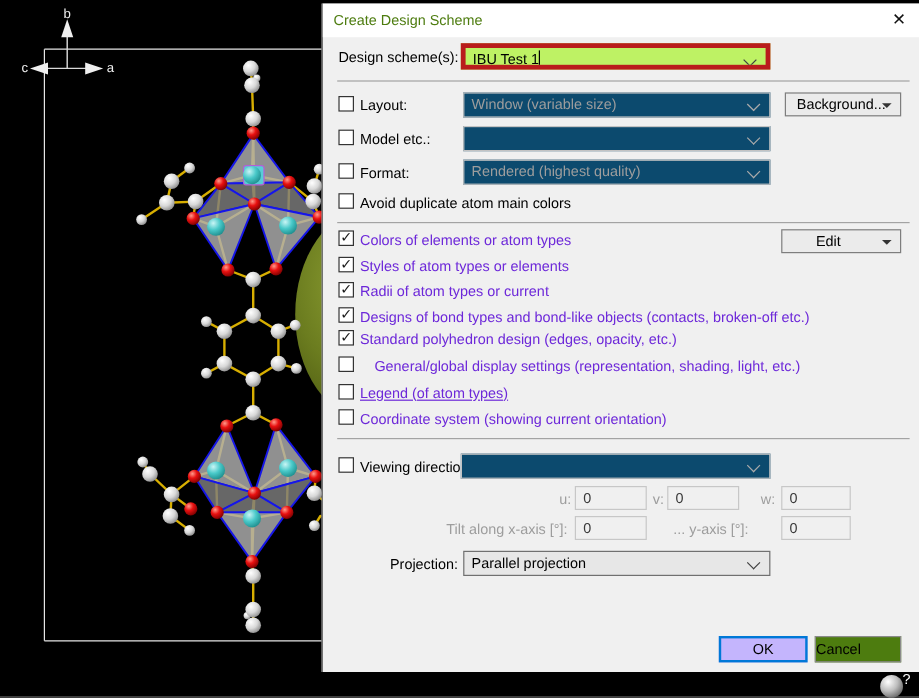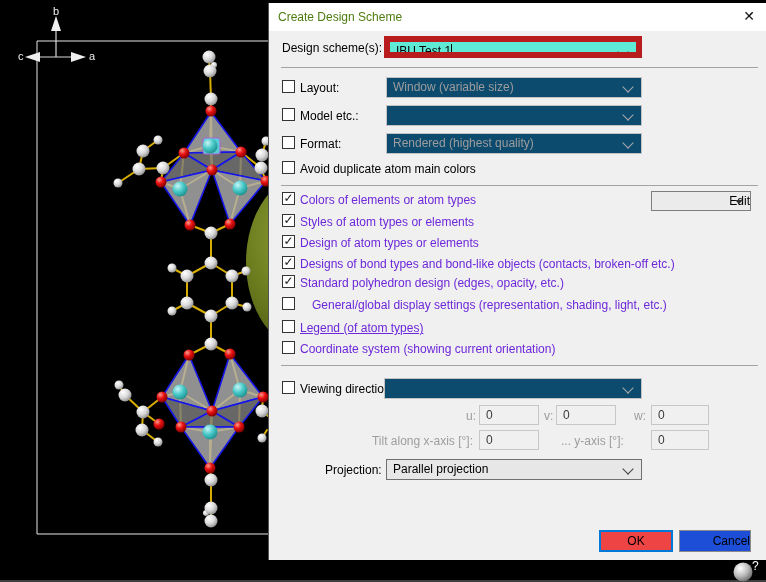--- a/index.html
+++ b/index.html
@@ -15,37 +15,37 @@
   #close-btn{position:absolute;right:11px;top:5px;font-size:14px;color:#111;cursor:default;}
   .lbl{position:absolute;white-space:nowrap;}
   .dis{color:#9d9d9d;}
   .cb{position:absolute;width:13px;height:13px;background:#fff;border:1px solid #333;
       box-sizing:border-box;font-size:12px;line-height:10px;text-align:center;color:#1a1a1a;}
   .combo{position:absolute;box-sizing:border-box;height:21px;line-height:19px;
          padding-left:6px;white-space:nowrap;overflow:hidden;}
   .combo .chev{position:absolute;right:9px;top:5px;width:7px;height:7px;
          border-right:1.6px solid #404040;border-bottom:1.6px solid #404040;
          transform:rotate(45deg);}
-  .combo.focus{background:#5eead4;border:6px solid #b91c1c;}
+  .combo.focus{background:#bef264;border:4px solid #b91c1c;}
   .combo.disabled{background:#0c4a6e;border:1px solid #c3c3c3;color:#9d9d9d;}
   .combo.disabled .chev{border-color:#aaaaaa;}
   .combo.enabled{background:#e7e7e7;border:1px solid #707070;color:#000;}
   .caret{display:inline-block;width:1px;height:13px;background:#000;vertical-align:-2px;}
   .sep{position:absolute;height:1px;background:#a3a3a3;left:12px;width:477px;}
   .btn{position:absolute;box-sizing:border-box;background:#ebebeb;border:1px solid #7e7e7e;
-       height:20px;line-height:18px;text-align:right;}
+       height:20px;line-height:18px;text-align:left;padding-left:28px;}
   .btn .darr{position:absolute;right:7px;top:8px;width:0;height:0;
        border-left:4px solid transparent;border-right:4px solid transparent;
        border-top:4px solid #333;}
   .field{position:absolute;box-sizing:border-box;background:#f0f0f0;border:1px solid #c7c7c7;
          height:20px;line-height:18px;padding-left:6px;color:#3a3a3a;}
   #ok-btn{position:absolute;left:330px;top:527px;width:74px;height:22px;box-sizing:border-box;
-          background:#ef4444;border:2px solid #0078d7;text-align:center;line-height:18px;}
+          background:#c4b5fd;border:2px solid #0078d7;text-align:center;line-height:18px;}
   #cancel-btn{position:absolute;left:410px;top:527px;width:72px;height:22px;box-sizing:border-box;
-          background:#1d4ed8;border:1px solid #8a8a8a;text-align:right;line-height:20px;}
+          background:#4d7c0f;border:1px solid #8a8a8a;text-align:left;line-height:20px;}
   .opt-label{position:absolute;white-space:nowrap;color:#6d28d9;}
 </style>
 </head>
 <body>
 
 <div id="stage">
 
   <svg id="scene-svg" width="766" height="582">
     <defs>
       <radialGradient id="gO" cx="35%" cy="30%" r="75%">
@@ -248,20 +248,24 @@
     </div>
 
     <div class="sep" style="top:64px;"></div>
 
     <span class="cb" style="left:13px;top:77px;"></span>
     <span class="lbl" style="left:31px;top:78px;">Layout:</span>
     <div class="combo disabled" style="left:117px;top:74px;width:256px;">
       <span>Window (variable size)</span>
       <span class="chev"></span>
     </div>
+    <div class="btn" style="left:385px;top:74px;width:97px;text-align:left;padding-left:9px;">
+      <span>Background...</span>
+      <span class="darr"></span>
+    </div>
 
     <span class="cb" style="left:13px;top:105px;"></span>
     <span class="lbl" style="left:31px;top:106px;">Model etc.:</span>
     <div class="combo disabled" style="left:117px;top:102px;width:256px;">
       <span></span>
       <span class="chev"></span>
     </div>
 
     <span class="cb" style="left:13px;top:133px;"></span>
     <span class="lbl" style="left:31px;top:134px;">Format:</span>
@@ -274,21 +278,21 @@
     <span class="lbl" style="left:31px;top:159px;">Avoid duplicate atom main colors</span>
 
     <div class="sep" style="top:182px;"></div>
 
     <div id="options-host">
         <span class="cb" style="left: 13px; top: 189px;">✓</span>
         <span class="opt-label" style="left: 31px; top: 190px;">Colors of elements or atom types</span>
         <span class="cb" style="left: 13px; top: 211px;">✓</span>
         <span class="opt-label" style="left: 31px; top: 212px;">Styles of atom types or elements</span>
         <span class="cb" style="left: 13px; top: 232px;">✓</span>
-        <span class="opt-label" style="left: 31px; top: 233px;">Design of atom types or elements</span>
+        <span class="opt-label" style="left: 31px; top: 233px;">Radii of atom types or current</span>
         <span class="cb" style="left: 13px; top: 253px;">✓</span>
         <span class="opt-label" style="left: 31px; top: 254px;">Designs of bond types and bond-like objects (contacts, broken-off etc.)</span>
         <span class="cb" style="left: 13px; top: 272px;">✓</span>
         <span class="opt-label" style="left: 31px; top: 273px;">Standard polyhedron design (edges, opacity, etc.)</span>
         <span class="cb" style="left: 13px; top: 294px;"></span>
         <span class="opt-label" style="left: 43px; top: 295px; text-align: center;">General/global display settings (representation, shading, light, etc.)</span>
         <span class="cb" style="left: 13px; top: 317px;"></span>
         <span class="opt-label" style="left: 31px; top: 318px; text-decoration: underline;">Legend (of atom types)</span>
         <span class="cb" style="left: 13px; top: 338px;"></span>
         <span class="opt-label" style="left: 31px; top: 339px;">Coordinate system (showing current orientation)</span>

